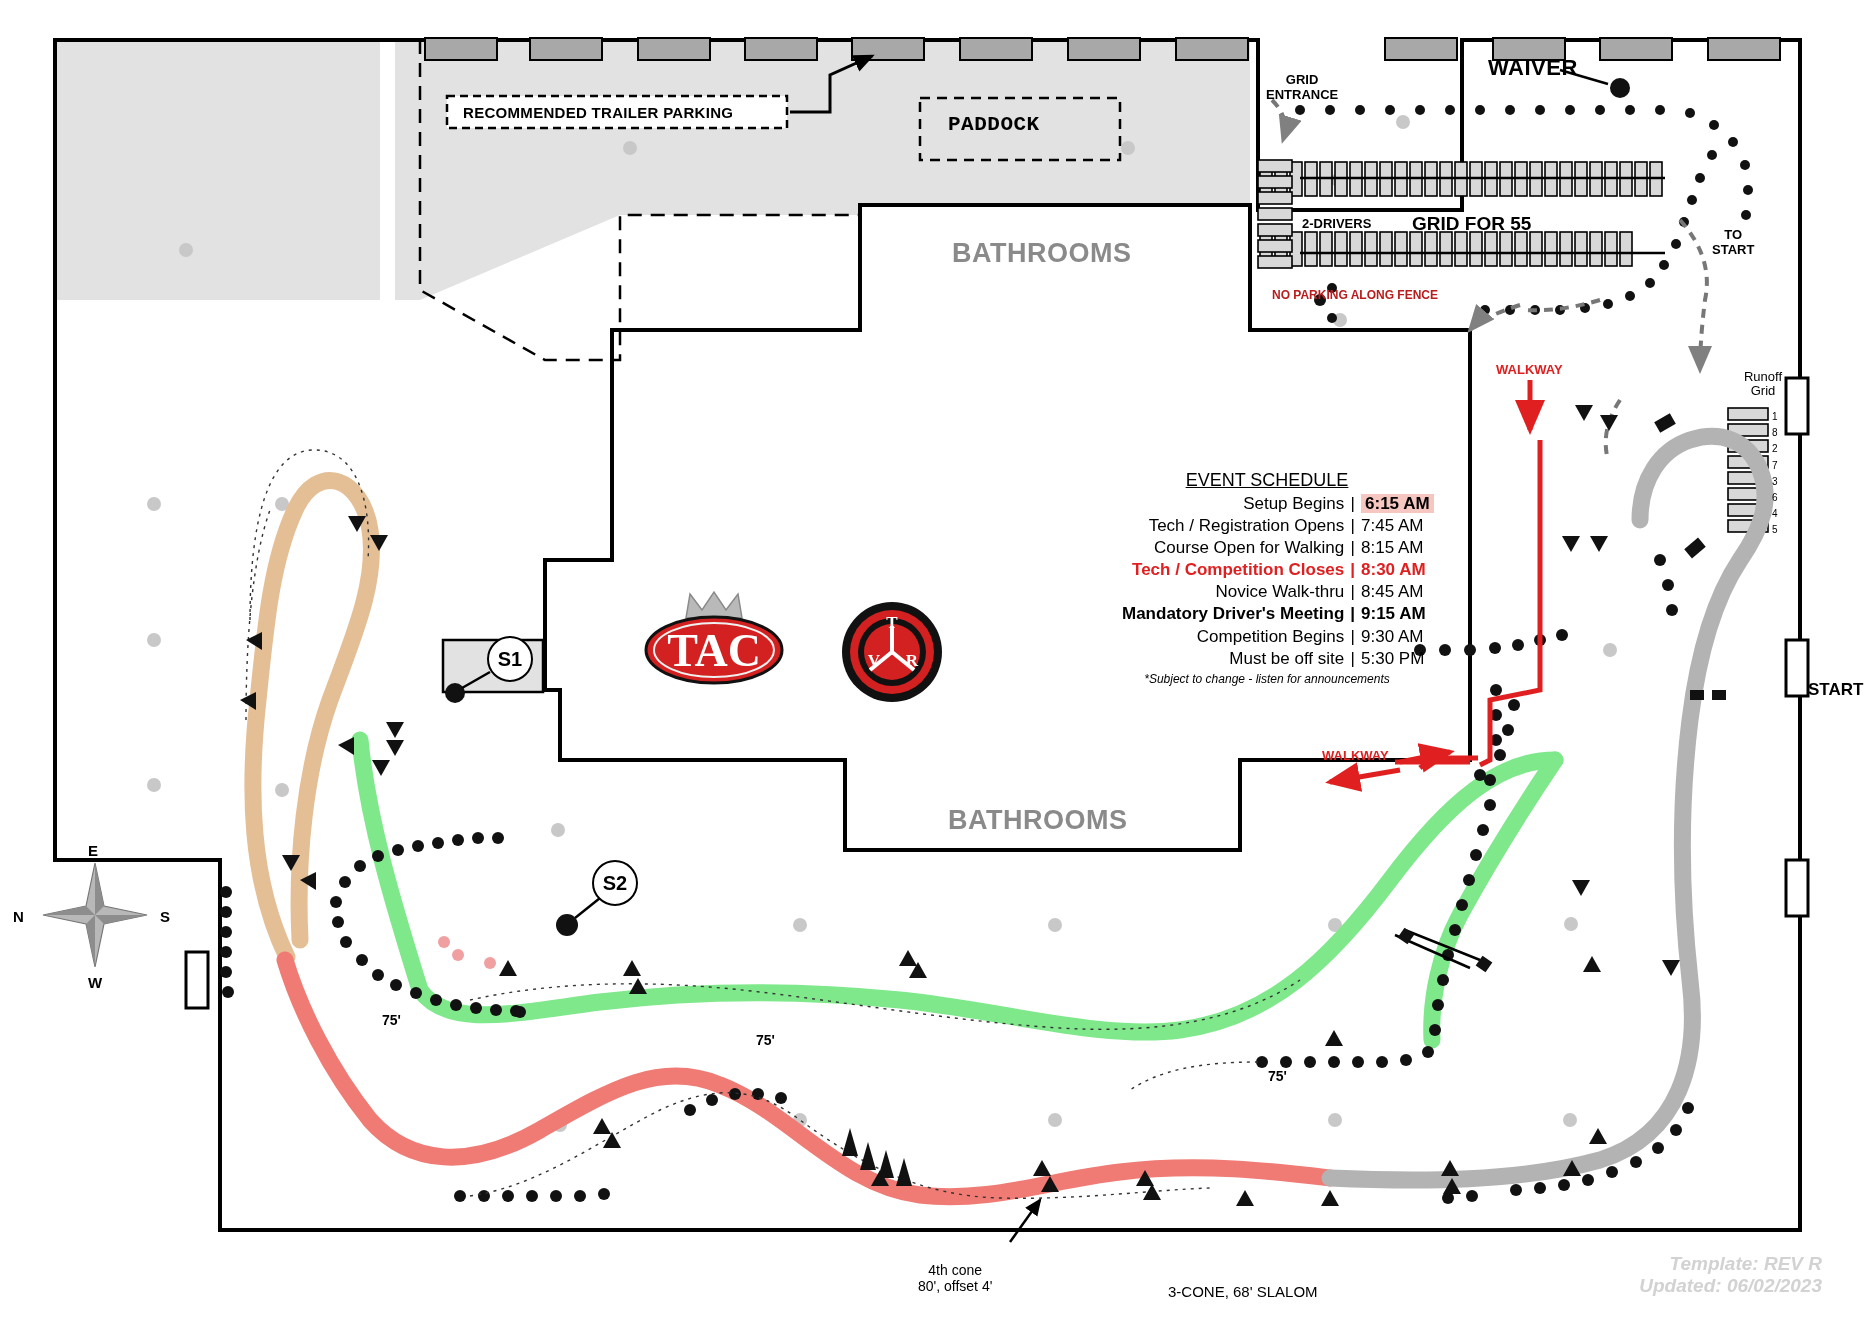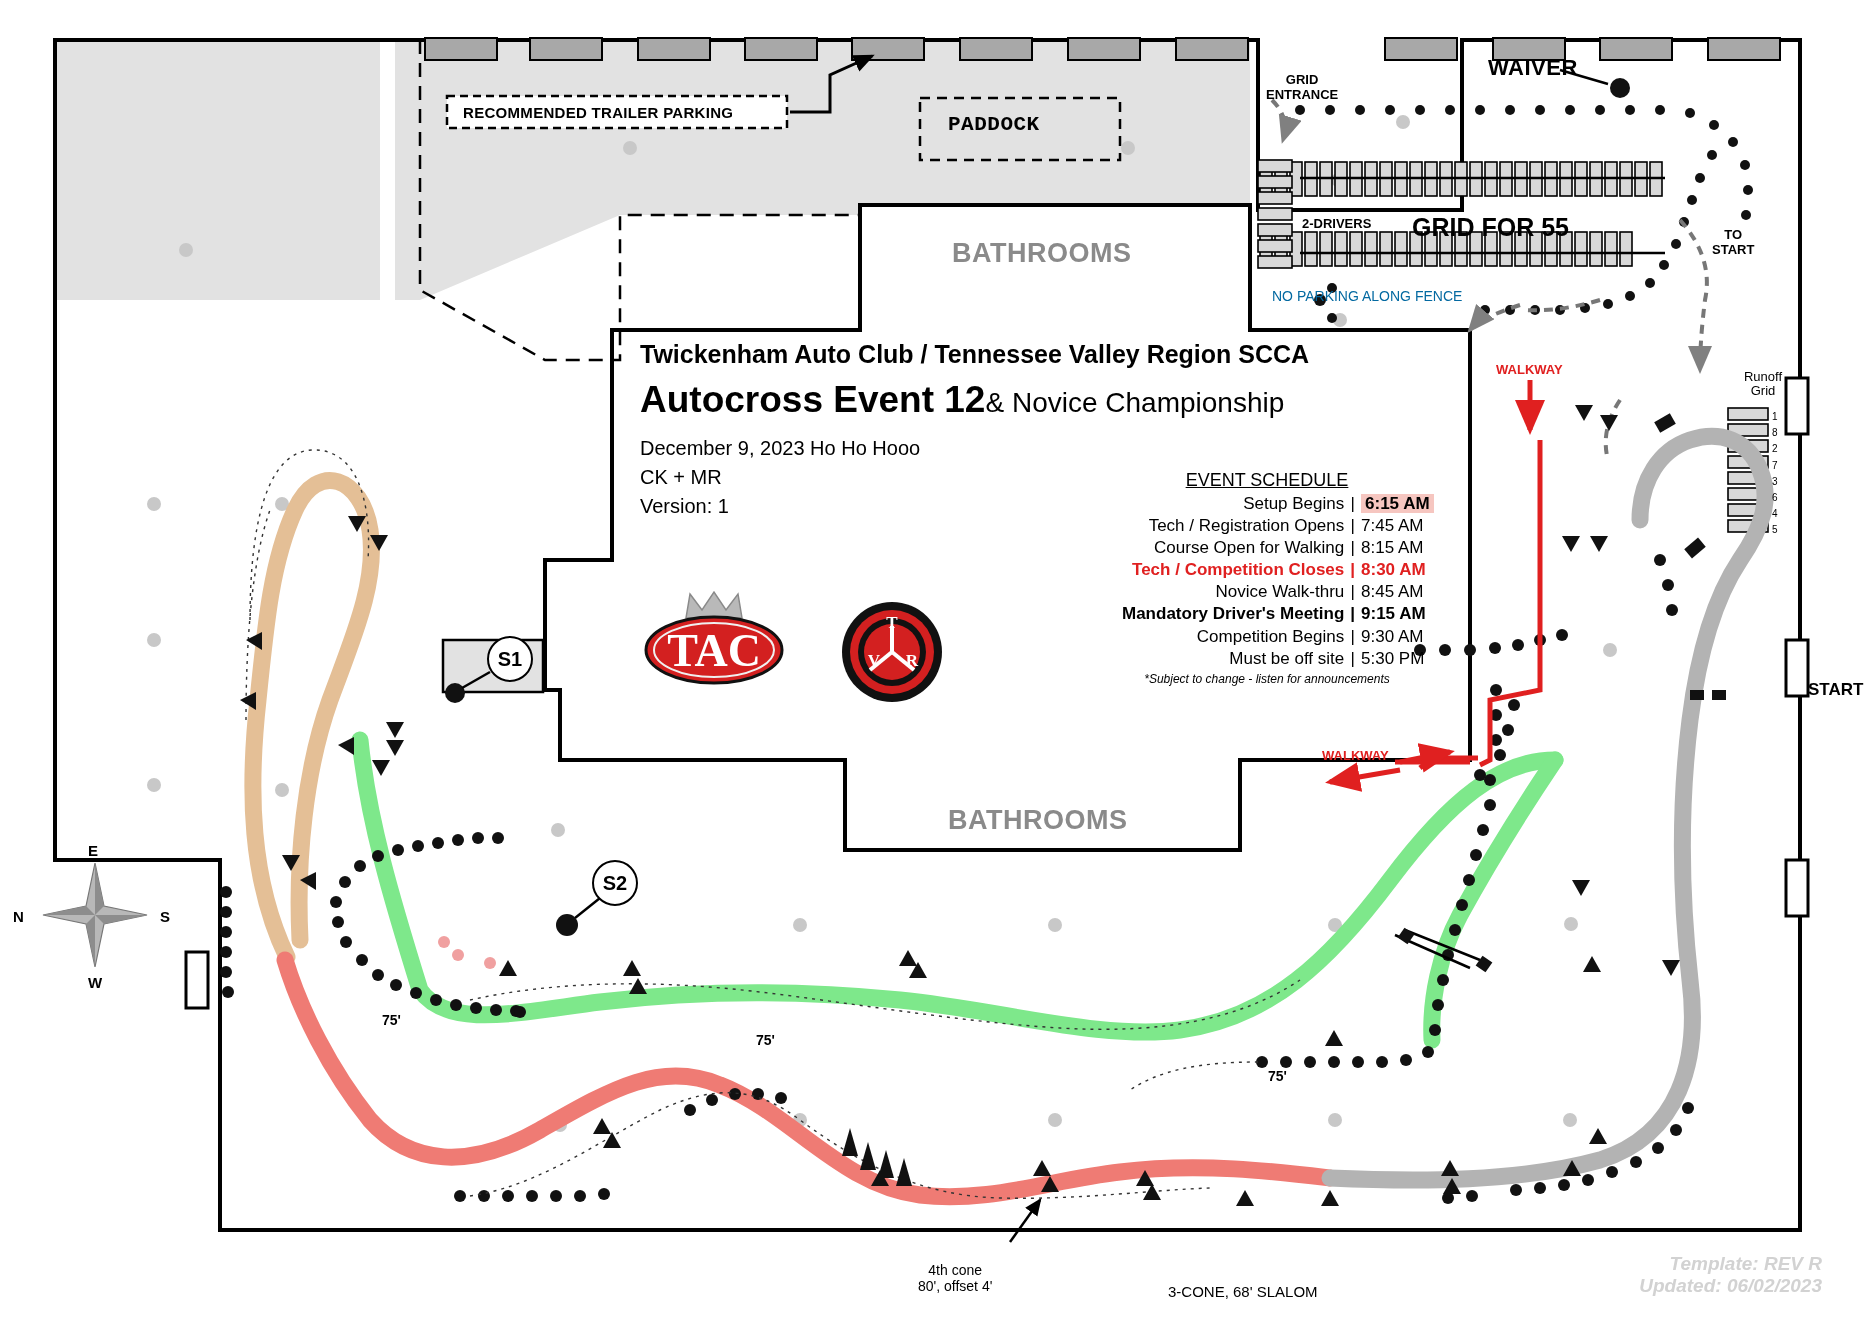--- a/index.html
+++ b/index.html
@@ -16,23 +16,23 @@
   .t-red-small{color:#e02020;font-size:13px;font-weight:700;}
   .t-title1{font-size:25px;font-weight:700;}
   .t-title2{font-size:37px;font-weight:400;}
   .t-title2 b{font-weight:700;}
   .t-sub{font-size:20px;font-weight:400;}
   .t-tmpl{color:#d2d2d2;font-size:19px;font-style:italic;font-weight:700;text-align:right;}
   .t-cone{font-size:14px;text-align:center;}
   .t-slalom{font-size:15px;}
   .t-paddock{font-size:21px;font-weight:700;letter-spacing:.5px;}
   .t-trailer{font-size:15px;font-weight:700;letter-spacing:.3px;}
-  .t-grid55{font-size:25px;font-weight:700;}
+  .t-grid55{font-size:19px;font-weight:700;}
   .t-2drivers{font-size:13px;font-weight:700;}
-  .t-noparking{color:#0369a1;font-size:14px;font-weight:400;}
+  .t-noparking{color:#b91c1c;font-size:12px;font-weight:700;}
   .t-start{font-size:17px;font-weight:700;}
   .t-waiver{font-size:22px;font-weight:700;letter-spacing:.5px;}
   .t-runoff{font-size:13px;font-weight:400;text-align:center;line-height:1.1;}
   .t-tinynum{font-size:10px;}
   .t-75{color:#000000;font-size:14px;font-weight:700;}
   .t-compass{font-size:15px;font-weight:700;}
 
   
   .sched{position:absolute;left:1122px;top:470px;width:290px;}
   .sched .hdr{font-size:18px;font-weight:400;text-align:center;
@@ -579,29 +579,20 @@
         <path d="M-52,0 L-9,-9 L0,0 Z" fill="#8d8d8d"></path>
         <path d="M52,0 L9,9 L0,0 Z" fill="#8d8d8d"></path>
       </g>
     </svg>
     <div class="lbl t-compass" style="left:68px;top:2px;">E</div>
     <div class="lbl t-compass" style="left:-7px;top:68px;">N</div>
     <div class="lbl t-compass" style="left:140px;top:68px;">S</div>
     <div class="lbl t-compass" style="left:68px;top:134px;">W</div>
   </div>
 
-  <div class="abs" style="left:640px;top:340px;width:790px;">
-    <div class="t-title1">Twickenham Auto Club / Tennessee Valley Region SCCA</div>
-    <div class="t-title2" style="margin-top:10px;">
-      <b>Autocross Event 12</b><span style="font-size:28px;">&amp; Novice Championship</span>
-    </div>
-    <div class="t-sub" style="margin-top:16px;">December 9, 2023 Ho Ho Hooo</div>
-    <div class="t-sub" style="margin-top:6px;">CK + MR</div>
-    <div class="t-sub" style="margin-top:6px;">Version: 1</div>
-  </div>
 
   <div class="sched">
     <div class="hdr">EVENT SCHEDULE</div>
     <table>
       <tbody>
           <tr>
         <td class="l">Setup Begins</td>
         <td class="sep">|</td>
         <td class="r"><span class="hl">6:15 AM</span></td>
       </tr>

